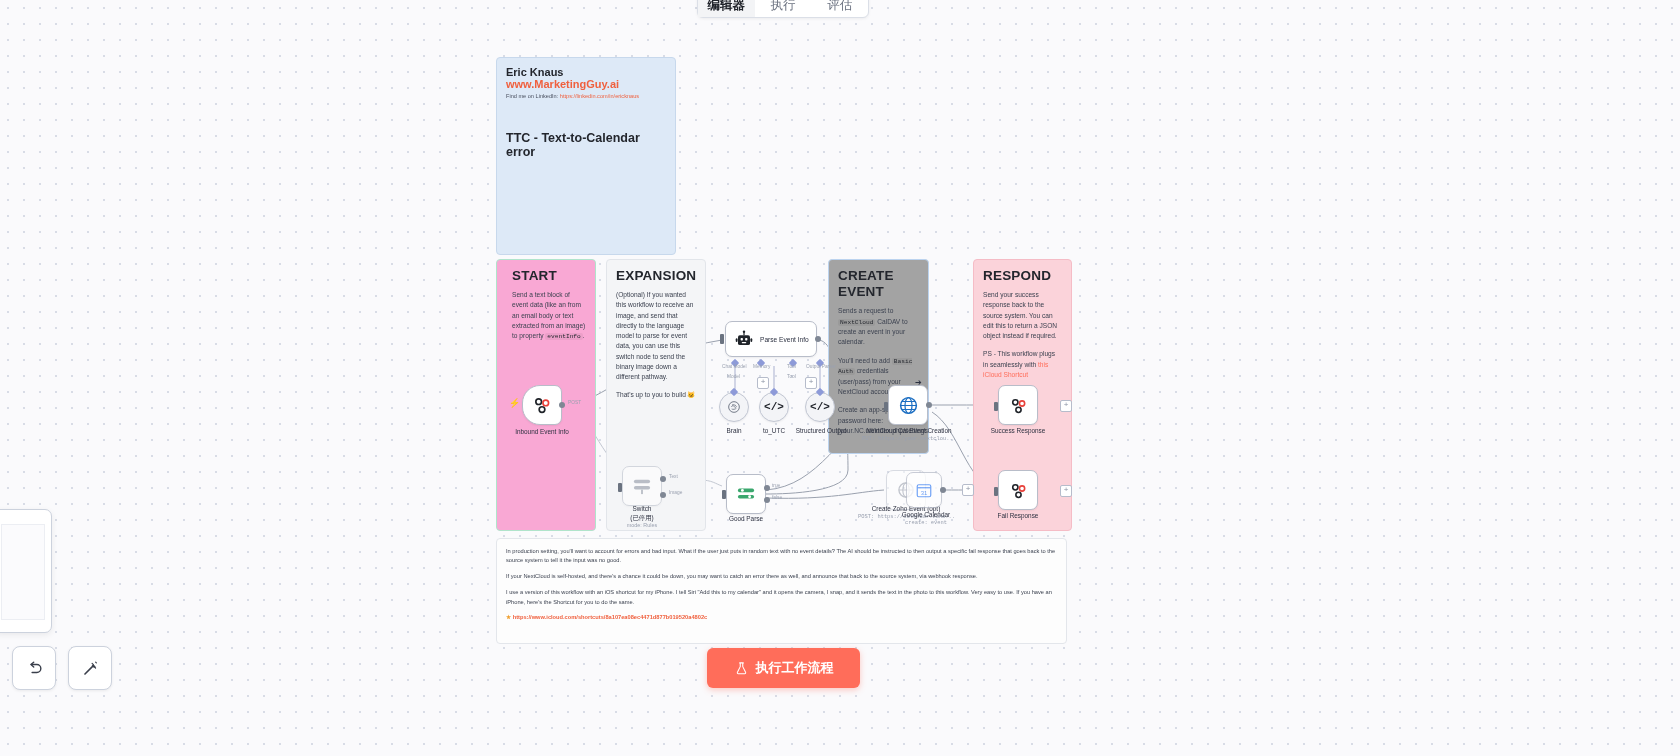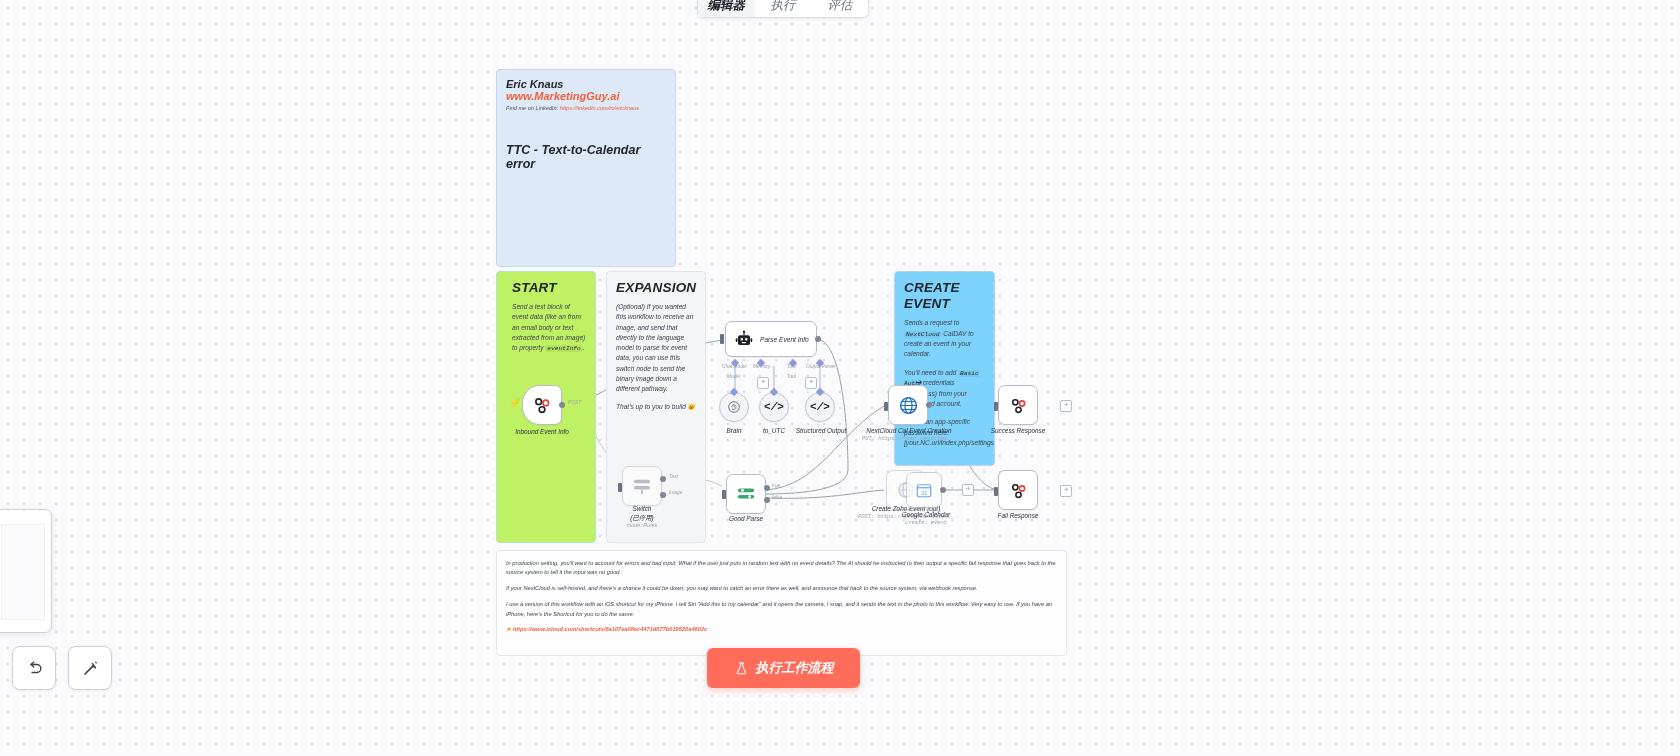--- a/index.html
+++ b/index.html
@@ -4,60 +4,60 @@
 <style>
   html,body{margin:0;padding:0;}
   body{
     width:1680px;height:756px;overflow:hidden;
     font-family:"Liberation Sans", sans-serif;
     background:#fafafc;
     background-image:radial-gradient(#d8dce6 1px, transparent 1px);
     background-size:16px 16px;
     position:relative;
   }
-  .canvas{position:absolute;inset:0;font-style:italic;}
+  .canvas{position:absolute;inset:0;}
 
   
   .tabbar{
     position:absolute;left:697px;top:-28px;width:172px;height:46px;
     background:#fff;border:1px solid #dbdfe7;border-radius:6px;
     display:flex;align-items:flex-end;box-sizing:border-box;
     box-shadow:0 1px 3px rgba(0,0,0,.06);
   }
   .tabbar .tab{
     flex:1;text-align:center;font-size:12.5px;color:#6b7280;
     padding-bottom:6px;line-height:1;
   }
   .tabbar .tab.active{color:#20232a;font-weight:600;background:#f3f4f6;
     height:26px;display:flex;align-items:flex-end;justify-content:center;
     border-radius:4px 4px 0 0;}
 
   
   .sticky{position:absolute;box-sizing:border-box;border-radius:4px;
-    border:1px solid rgba(0,0,0,.06);padding:8px 9px;overflow:hidden;margin-top:12px;}
+    border:1px solid rgba(0,0,0,.06);padding:8px 9px;overflow:hidden;}
   .sticky h3{margin:0 0 6px 0;font-size:13.5px;font-weight:700;color:#23262d;
     letter-spacing:.2px;line-height:1.2;}
   .sticky p{margin:0 0 8px 0;font-size:6.6px;line-height:1.55;color:#3c4250;}
   .sticky p:last-child{margin-bottom:0;}
   .sticky code{font-family:"Liberation Mono",monospace;font-size:6.2px;
     background:rgba(0,0,0,.05);padding:0 2px;border-radius:2px;color:#24272e;}
   .sticky a{color:#ff6d5a;text-decoration:none;}
 
   #note-title{left:496px;top:57px;width:180px;height:198px;
     background:#dde9f7;border-color:#c7d8ec;}
   #note-title .tl{font-size:11px;font-weight:700;color:#23262d;}
   #note-title .tl .url{color:#f0603e;font-weight:700;}
   #note-title .sub{font-size:5.6px;color:#4a5160;margin-top:3px;}
   #note-title .sub a{color:#f0603e;}
   #note-title .big{font-size:12.5px;font-weight:600;color:#23262d;margin-top:32px;}
 
-  #note-start{left:496px;top:259px;width:100px;height:272px;background:#bef264;border-color:#b0e4cb;padding-left:15px;}
+  #note-start{left:496px;top:259px;width:100px;height:272px;background:#f9a8d4;border-color:#b0e4cb;padding-left:15px;}
   #note-expansion{left:606px;top:259px;width:100px;height:272px;background:#f4f5f7;border-color:#e2e5ea;}
   #note-parse{left:712px;top:259px;width:147px;height:272px;background:#fcf0cc;border-color:#f3e3b4;}
-  #note-create{left:894px;top:259px;width:101px;height:195px;background:#7dd3fc;border-color:#bbd3ef;}
+  #note-create{left:828px;top:259px;width:101px;height:195px;background:#a3a3a3;border-color:#bbd3ef;}
   #note-respond{left:973px;top:259px;width:99px;height:272px;background:#fbd3da;border-color:#f5bcc6;}
 
   #note-sugg{left:496px;top:538px;width:571px;height:106px;background:#fdfdfd;border-color:#e3e6eb;}
   #note-sugg h3{font-size:12px;margin-bottom:7px;}
   #note-sugg p{font-size:5.7px;line-height:1.6;margin-bottom:7px;}
   #note-sugg .link{font-size:5.7px;color:#f0603e;font-weight:700;}
   #note-sugg .star{color:#f0a030;}
 
   
   .node{position:absolute;box-sizing:border-box;background:#fff;
@@ -176,20 +176,25 @@
   </div>
 
 
   <div class="sticky" id="note-create">
     <h3>CREATE EVENT</h3>
     <p><span>Sends a request to </span><code>NextCloud</code><span> CalDAV to create an event in your calendar.</span></p>
     <p><span>You'll need to add </span><code>Basic Auth</code><span> credentials (user/pass) from your NextCloud account.</span></p>
     <p>Create an app-specific password here: [your.NC.url/index.php/settings/user/security]</p>
   </div>
 
+  <div class="sticky" id="note-respond">
+    <h3>RESPOND</h3>
+    <p>Send your success response back to the source system. You can edit this to return a JSON object instead if required.</p>
+    <p><span>PS - This workflow plugs in seamlessly with </span><a href="#">this iCloud Shortcut</a></p>
+  </div>
 
   <div class="node sq trigger" id="n-inbound" style="left:522px;top:385px;">
     <svg width="20" height="20" viewBox="0 0 24 24">
       <circle cx="8" cy="8" r="3.4" fill="none" stroke="#1f2329" stroke-width="2"></circle>
       <circle cx="16.5" cy="9.5" r="3.4" fill="none" stroke="#e8413a" stroke-width="2"></circle>
       <circle cx="12" cy="17.5" r="3.4" fill="none" stroke="#1f2329" stroke-width="2"></circle>
     </svg>
   </div>
   <div style="position:absolute;left:509px;top:398px;color:#ff6d5a;font-size:9px;">⚡</div>
   <div class="port" style="left:559px;top:402px;"></div>

